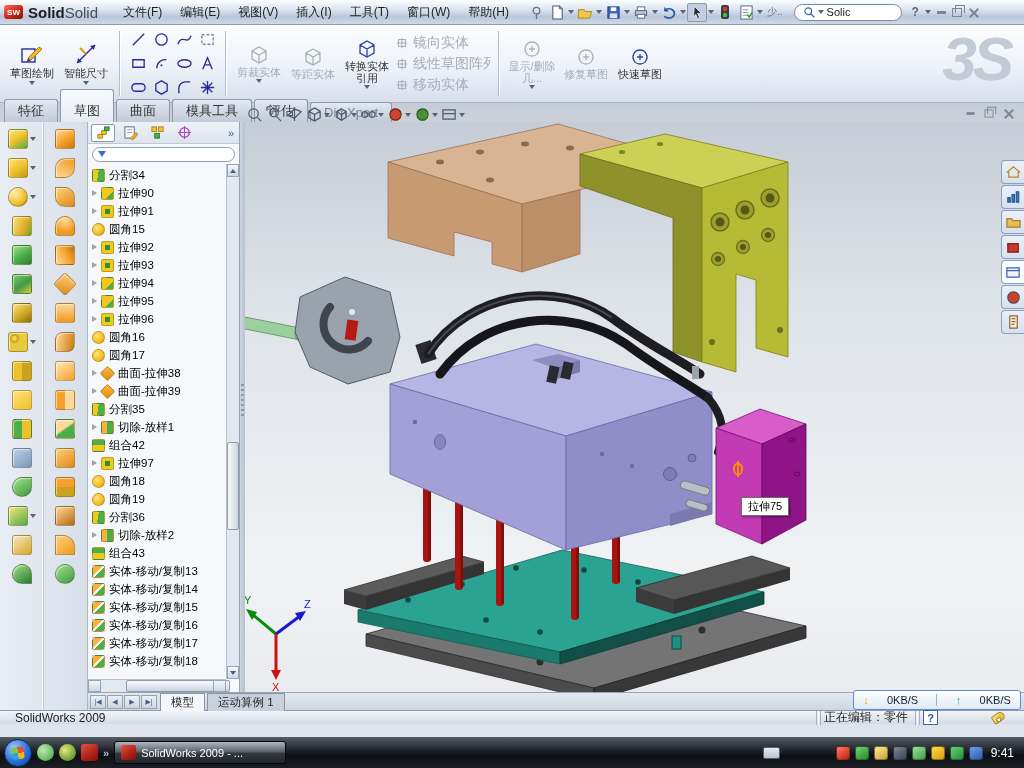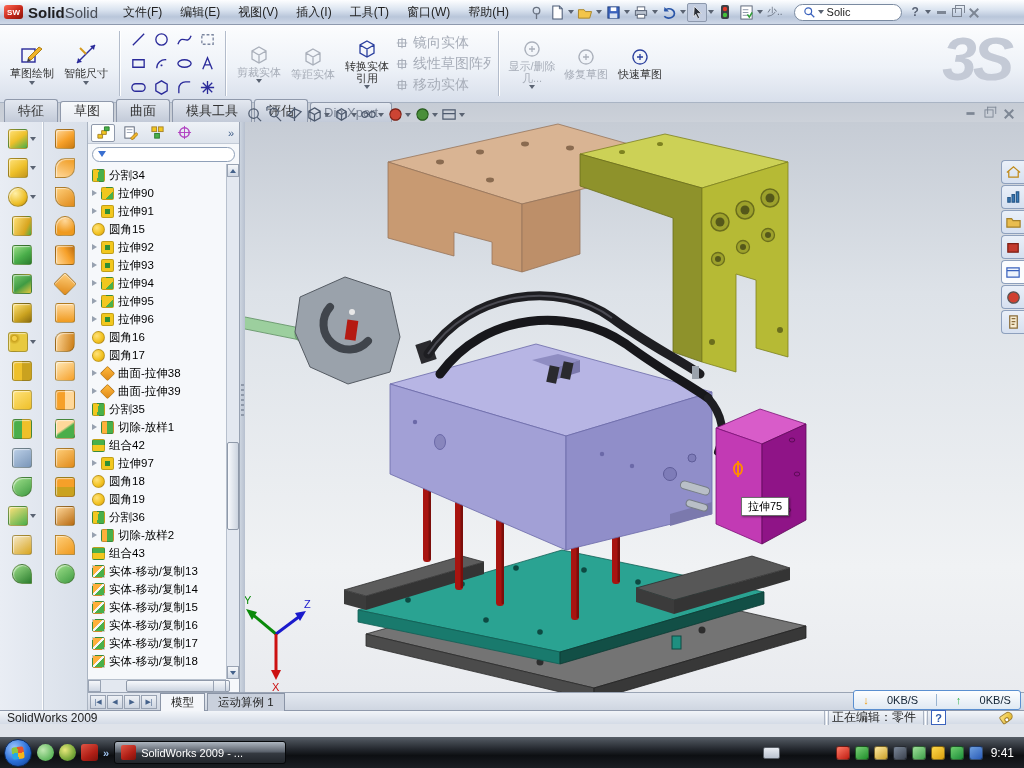--- a/index.html
+++ b/index.html
@@ -45,21 +45,21 @@
   .midbtn.dis{color:#a7adb8}
   .midbtn.dis path{stroke:#aab0bb}
   .stackwrap{display:flex;flex-direction:column;justify-content:center;gap:3px;width:96px}
   .stackrow{display:flex;align-items:center;gap:4px;font-size:14px;color:#a7adb8;white-space:nowrap;overflow:hidden}
   .stackrow svg{width:14px;height:14px;flex:0 0 14px}
   .stackrow path{fill:none;stroke:#aab0bb;stroke-width:1.3}
   .watermark{position:absolute;right:14px;top:-2px;font-size:62px;font-weight:bold;font-style:italic;color:#c4cad6;letter-spacing:-4px}
   
   .tabrow{position:absolute;left:0;top:103px;width:1024px;height:19px;background:linear-gradient(#c6ccd5,#ccd1d9);display:flex;align-items:flex-end;padding-left:4px}
   .ctab{padding:2px 13px;margin-right:2px;border:1px solid #8f99ab;border-bottom:none;border-radius:3px 3px 0 0;background:linear-gradient(#e3e8f0,#c2cad8);color:#333;font-size:13px;white-space:nowrap}
-  .ctab.active{background:linear-gradient(#f8fafc,#e7ebf2);padding-top:0}
+  .ctab.active{background:linear-gradient(#f8fafc,#e7ebf2);padding-top:12px}
   .ctab.mute{color:#7c8595}
   .docbtns{position:absolute;right:10px;top:4px;display:flex;gap:9px;align-items:center}
   .docbtns .wmin,.docbtns .wres{transform:scale(.9)}
   
   .lefttools{position:absolute;left:0;top:122px;width:88px;height:588px;background:linear-gradient(90deg,#e9edf4,#d8dfe9);border-right:1px solid #aab4c2;display:flex}
   .ltcol{width:43px;display:flex;flex-direction:column;align-items:center;padding-top:6px;gap:8px}
   .ltcol.b{border-left:1px solid #c0c8d4;box-shadow:-1px 0 0 #fff}
   .lt-item{display:flex;align-items:center;gap:2px;height:21px}
   .cube{width:20px;height:20px;border-radius:3px;border:1px solid rgba(60,60,30,.35);box-shadow:inset 1px 1px 1px rgba(255,255,255,.55)}
   
@@ -110,21 +110,21 @@
   
   .docstrip{position:absolute;left:88px;top:692px;width:936px;height:18px;background:linear-gradient(#e3e8f0,#cfd6e1);border-top:1px solid #9aa4b4;display:flex;align-items:center;padding-left:2px;gap:1px;z-index:4}
   .navbtn{width:16px;height:14px;background:linear-gradient(#eef1f6,#cdd5e1);border:1px solid #98a2b2;font-size:7px;color:#44618a;display:flex;align-items:center;justify-content:center}
   .dtab{padding:1px 10px;font-size:11.5px;border:1px solid #8a94a6;border-bottom:none;background:#c9d0dc;color:#222;margin-left:2px;white-space:nowrap}
   .dtab.active{background:#f4f6fa}
   .netwidget{position:absolute;left:853px;top:690px;width:168px;height:20px;background:linear-gradient(#fdfeff,#dfe9f3);border:1px solid #5a8fd0;border-radius:3px;display:flex;align-items:center;justify-content:space-around;font-size:11px;color:#123;z-index:8}
   .netwidget .dn{color:#f0a019;font-weight:bold}
   .netwidget .up{color:#2fae44;font-weight:bold}
   .netdiv{width:1px;height:12px;background:#9ab4d0}
   
-  .statusbar{position:absolute;left:0;top:710px;width:1024px;height:14px;background:linear-gradient(#f2f5f9,#d4dbe6);border-top:1px solid #8f99ab;display:flex;align-items:center;padding:0 7px;color:#222}
+  .statusbar{position:absolute;left:0;top:710px;width:1024px;height:14px;background:linear-gradient(#f2f5f9,#d4dbe6);border-top:1px solid #8f99ab;display:flex;align-items:center;padding:0 15px;color:#222}
   .statusright{margin-left:auto;display:flex;align-items:center;gap:7px}
   .spipe{width:1px;height:14px;background:#aab3c2;box-shadow:2px 0 0 #fff,4px 0 0 #aab3c2}
   .helpbox{width:15px;height:15px;border:1px solid #3a62bd;background:#fff;color:#2a56a8;font-weight:bold;font-size:11px;display:flex;align-items:center;justify-content:center}
   .tagicon{width:13px;height:9px;background:linear-gradient(145deg,#ffe27a,#e0b62a);border:1px solid #a5822c;border-radius:2px 5px 5px 2px;transform:rotate(-35deg);position:relative;margin-right:4px}
   .tagicon::before{content:"";position:absolute;left:2px;top:3px;width:3px;height:3px;border-radius:50%;background:#fff;border:1px solid #a5822c}
   
   .taskbar{position:absolute;left:0;top:737px;width:1024px;height:31px;background:linear-gradient(#565d66,#23272d 40%,#0d0f12 60%,#1b1f24);display:flex;align-items:center;padding:0 4px;gap:5px}
   .orb{width:28px;height:28px;border-radius:50%;background:radial-gradient(circle at 35% 30%,#9cc6ff,#2a6fd8 55%,#123c86);border:1px solid #0b2a5e;display:flex;align-items:center;justify-content:center;flex:0 0 28px}
   .flag{width:12px;height:12px;border-radius:2px;background:conic-gradient(#e8542f 0 25%,#f8b517 0 50%,#27a8e0 0 75%,#8cc63f 0);transform:rotate(-8deg)}
   .ql{width:17px;height:17px;border-radius:3px}

